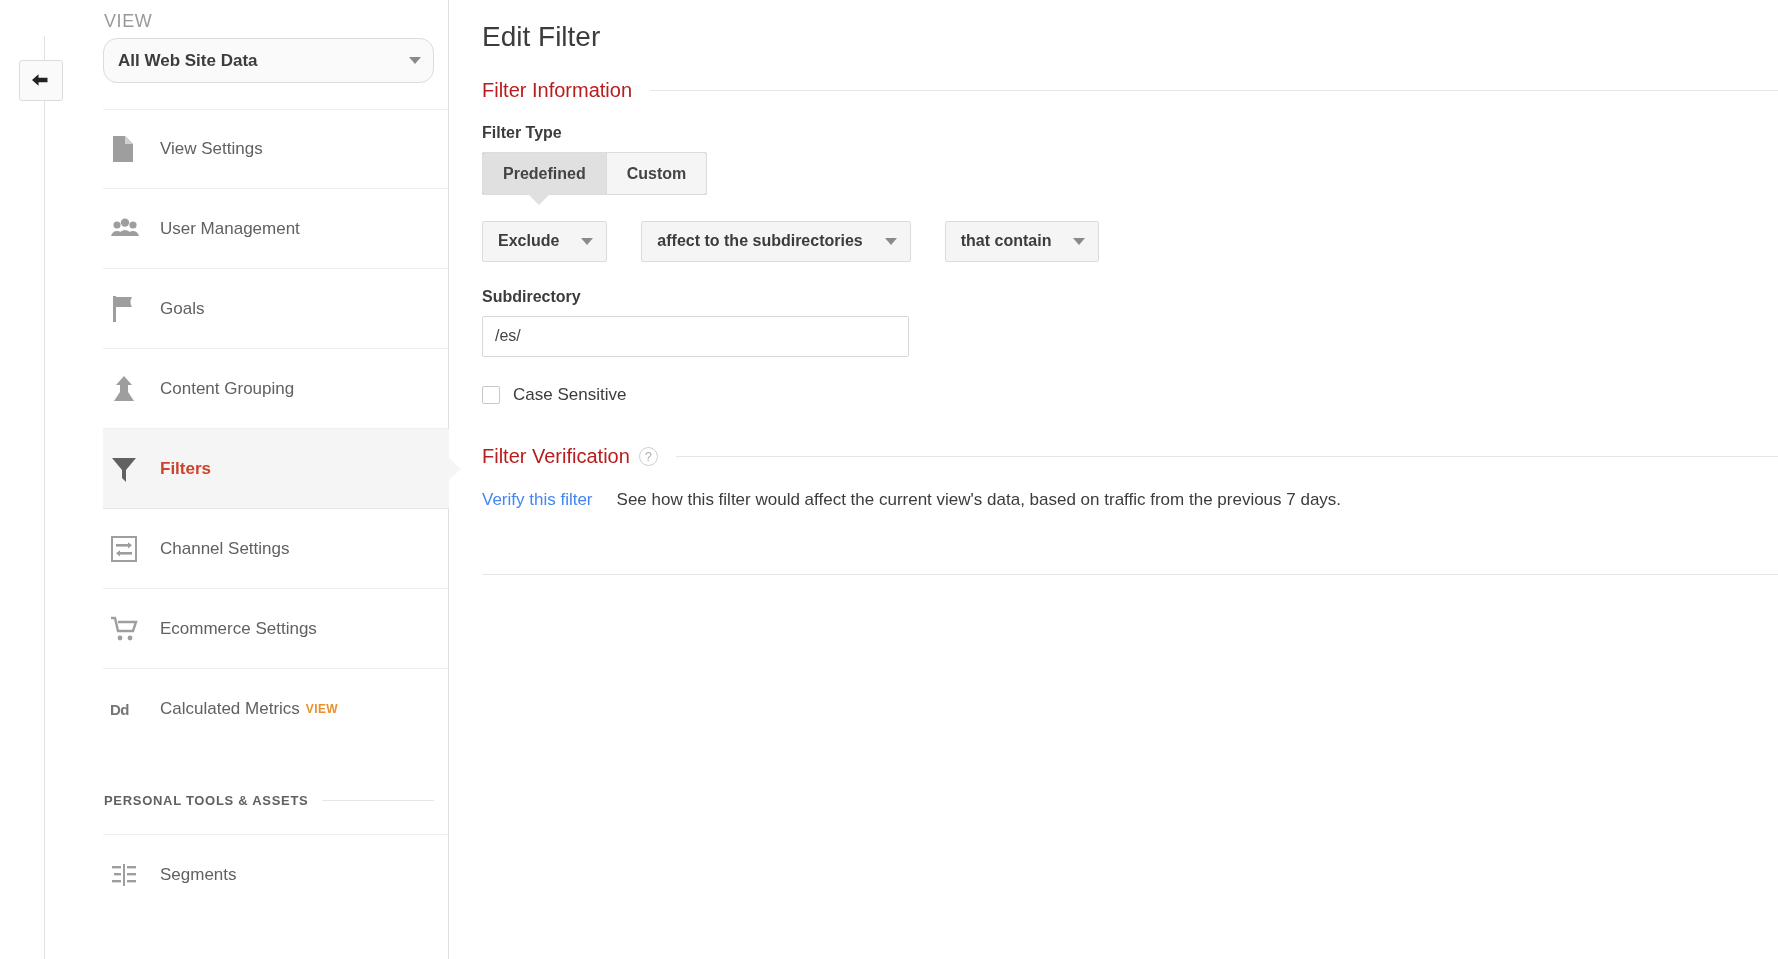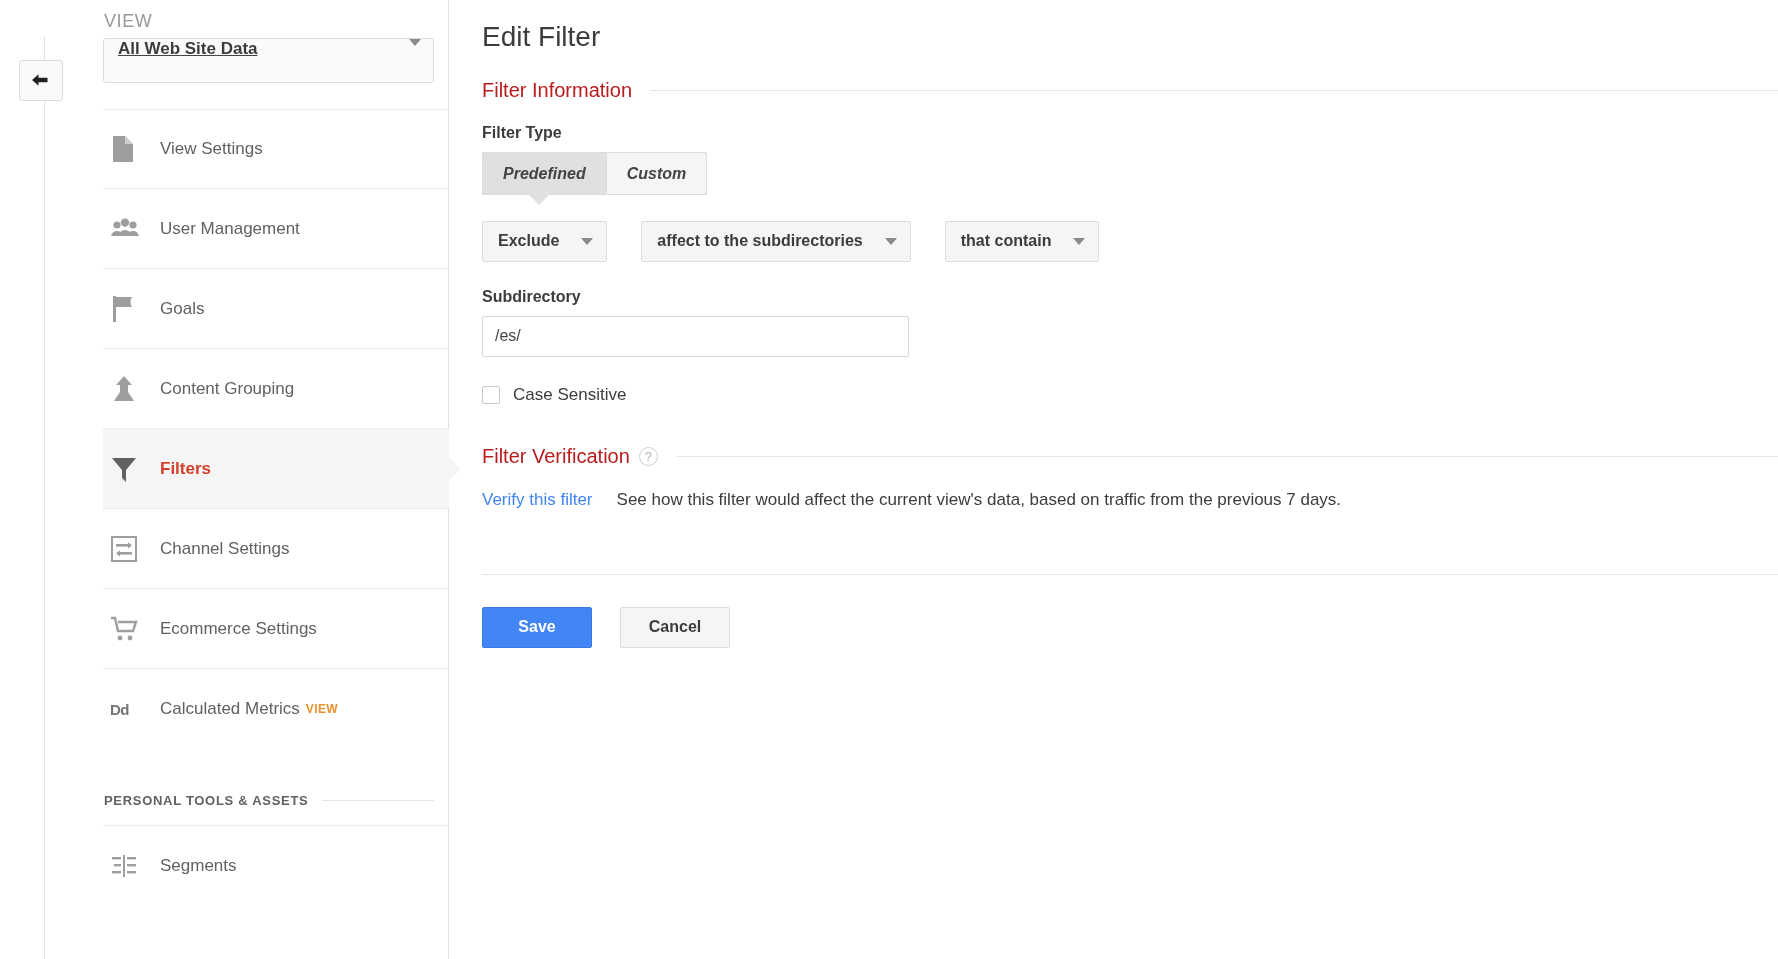--- a/index.html
+++ b/index.html
@@ -69,27 +69,26 @@
     color: #999;
     letter-spacing: .6px;
     padding: 11px 0 6px 1px;
     font-weight: 400;
   }
   .view-select {
     margin: 0 14px 0 0;
     height: 45px;
     background: #fafafa;
     border: 1px solid #dcdcdc;
-    border-radius: 3px;
-    display: flex;
-    align-items: flex-start;
+    border-radius: 14px;
+    display: flex;
+    align-items: center;
     padding: 0 12px 0 14px;
     box-sizing: border-box;
     cursor: pointer;
-    text-decoration: underline;
   }
   .view-select .vs-text {
     flex: 1;
     font-size: 17px;
     font-weight: bold;
     color: #3c3c3c;
     white-space: nowrap;
     overflow: hidden;
   }
   .caret-dn {
@@ -165,21 +164,21 @@
     color: #616161;
     letter-spacing: .7px;
     white-space: nowrap;
   }
   .section-head .sh-rule {
     flex: 1;
     height: 1px;
     background: #e6e6e6;
     margin-left: 14px;
   }
-  .nav.lower { margin-top: 17px; text-align: right; }
+  .nav.lower { margin-top: 26px; text-align: right; }
 
   .dd-mono {
     font-family: "Liberation Sans", sans-serif;
     font-weight: bold;
     font-size: 15px;
     color: #757575;
     letter-spacing: -0.5px;
   }
 
   
@@ -254,21 +253,20 @@
   .block { margin-bottom: 26px; }
 
   
   .tabs-wrap { position: relative; margin-bottom: 8px; }
   .tabs {
     display: inline-flex;
     border: 1px solid #dcdcdc;
     border-radius: 2px;
     overflow: hidden;
     background: #b91c1c;
-    font-style: italic;
   }
   .tab {
     padding: 0 20px;
     height: 41px;
     line-height: 41px;
     font-size: 16px;
     font-weight: bold;
     color: #444;
     cursor: pointer;
     background: #f5f5f5;
@@ -571,20 +569,16 @@
       <span class="sec-rule"></span>
     </div>
 
     <div class="verify-row">
       <span class="verify-link">Verify this filter</span>
       <span class="verify-desc">See how this filter would affect the current view's data, based on traffic from the previous 7 days.</span>
     </div>
 
     <div class="btn-rule"></div>
 
-    <div class="btn-row">
-      <div class="btn btn-primary">Save</div>
-      <div class="btn btn-secondary">Cancel</div>
-    </div>
 
   </div>
 
 </div>
 
 </body></html>

